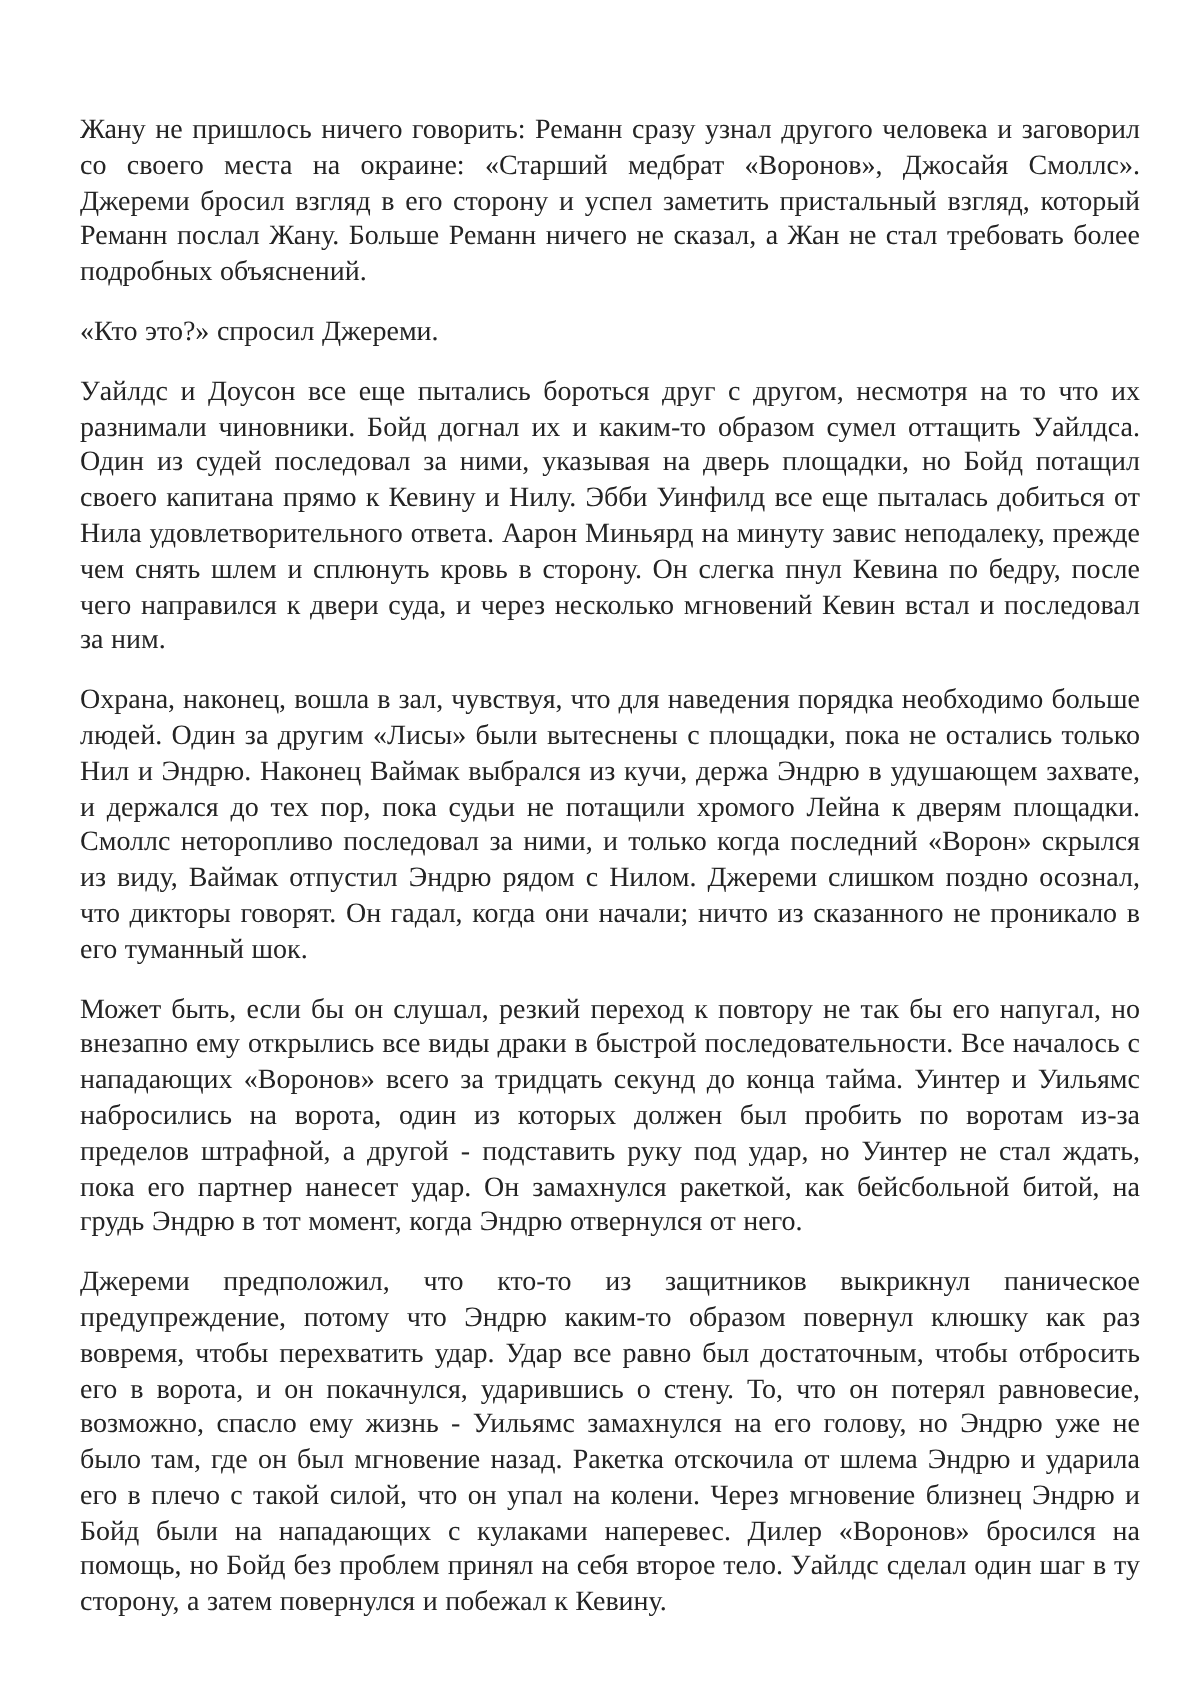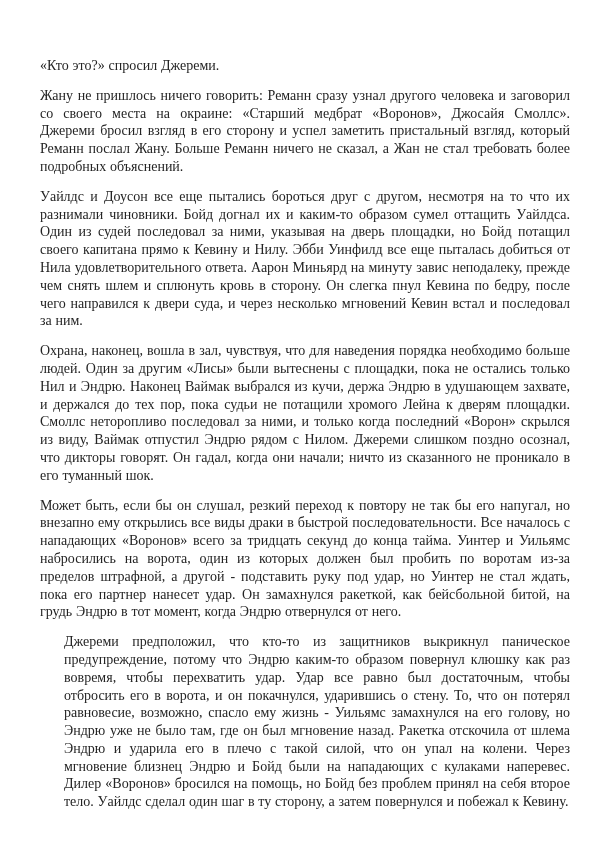--- a/index.html
+++ b/index.html
@@ -24,26 +24,25 @@
     margin: 0 0 12px 0;
     font-size: 14px;
     line-height: 17.8px;
     color: #242424;
     text-align: justify;
     text-indent: 0;
     word-spacing: 0.02em;
   }
   .page p:last-child {
     margin-bottom: 0;
-    margin-left: 24px;
   }
 </style>
 </head>
 <body>
 
 <div class="page">
+  <p>Жану не пришлось ничего говорить: Реманн сразу узнал другого человека и заговорил со своего места на окраине: «Старший медбрат «Воронов», Джосайя Смоллс». Джереми бросил взгляд в его сторону и успел заметить пристальный взгляд, который Реманн послал Жану. Больше Реманн ничего не сказал, а Жан не стал требовать более подробных объяснений.</p>
   <p>«Кто это?» спросил Джереми.</p>
-  <p>Жану не пришлось ничего говорить: Реманн сразу узнал другого человека и заговорил со своего места на окраине: «Старший медбрат «Воронов», Джосайя Смоллс». Джереми бросил взгляд в его сторону и успел заметить пристальный взгляд, который Реманн послал Жану. Больше Реманн ничего не сказал, а Жан не стал требовать более подробных объяснений.</p>
   <p>Уайлдс и Доусон все еще пытались бороться друг с другом, несмотря на то что их разнимали чиновники. Бойд догнал их и каким-то образом сумел оттащить Уайлдса. Один из судей последовал за ними, указывая на дверь площадки, но Бойд потащил своего капитана прямо к Кевину и Нилу. Эбби Уинфилд все еще пыталась добиться от Нила удовлетворительного ответа. Аарон Миньярд на минуту завис неподалеку, прежде чем снять шлем и сплюнуть кровь в сторону. Он слегка пнул Кевина по бедру, после чего направился к двери суда, и через несколько мгновений Кевин встал и последовал за ним.</p>
   <p>Охрана, наконец, вошла в зал, чувствуя, что для наведения порядка необходимо больше людей. Один за другим «Лисы» были вытеснены с площадки, пока не остались только Нил и Эндрю. Наконец Ваймак выбрался из кучи, держа Эндрю в удушающем захвате, и держался до тех пор, пока судьи не потащили хромого Лейна к дверям площадки. Смоллс неторопливо последовал за ними, и только когда последний «Ворон» скрылся из виду, Ваймак отпустил Эндрю рядом с Нилом. Джереми слишком поздно осознал, что дикторы говорят. Он гадал, когда они начали; ничто из сказанного не проникало в его туманный шок.</p>
   <p>Может быть, если бы он слушал, резкий переход к повтору не так бы его напугал, но внезапно ему открылись все виды драки в быстрой последовательности. Все началось с нападающих «Воронов» всего за тридцать секунд до конца тайма. Уинтер и Уильямс набросились на ворота, один из которых должен был пробить по воротам из-за пределов штрафной, а другой - подставить руку под удар, но Уинтер не стал ждать, пока его партнер нанесет удар. Он замахнулся ракеткой, как бейсбольной битой, на грудь Эндрю в тот момент, когда Эндрю отвернулся от него.</p>
   <p>Джереми предположил, что кто-то из защитников выкрикнул паническое предупреждение, потому что Эндрю каким-то образом повернул клюшку как раз вовремя, чтобы перехватить удар. Удар все равно был достаточным, чтобы отбросить его в ворота, и он покачнулся, ударившись о стену. То, что он потерял равновесие, возможно, спасло ему жизнь - Уильямс замахнулся на его голову, но Эндрю уже не было там, где он был мгновение назад. Ракетка отскочила от шлема Эндрю и ударила его в плечо с такой силой, что он упал на колени. Через мгновение близнец Эндрю и Бойд были на нападающих с кулаками наперевес. Дилер «Воронов» бросился на помощь, но Бойд без проблем принял на себя второе тело. Уайлдс сделал один шаг в ту сторону, а затем повернулся и побежал к Кевину.</p>
 </div>
 
 </body></html>

